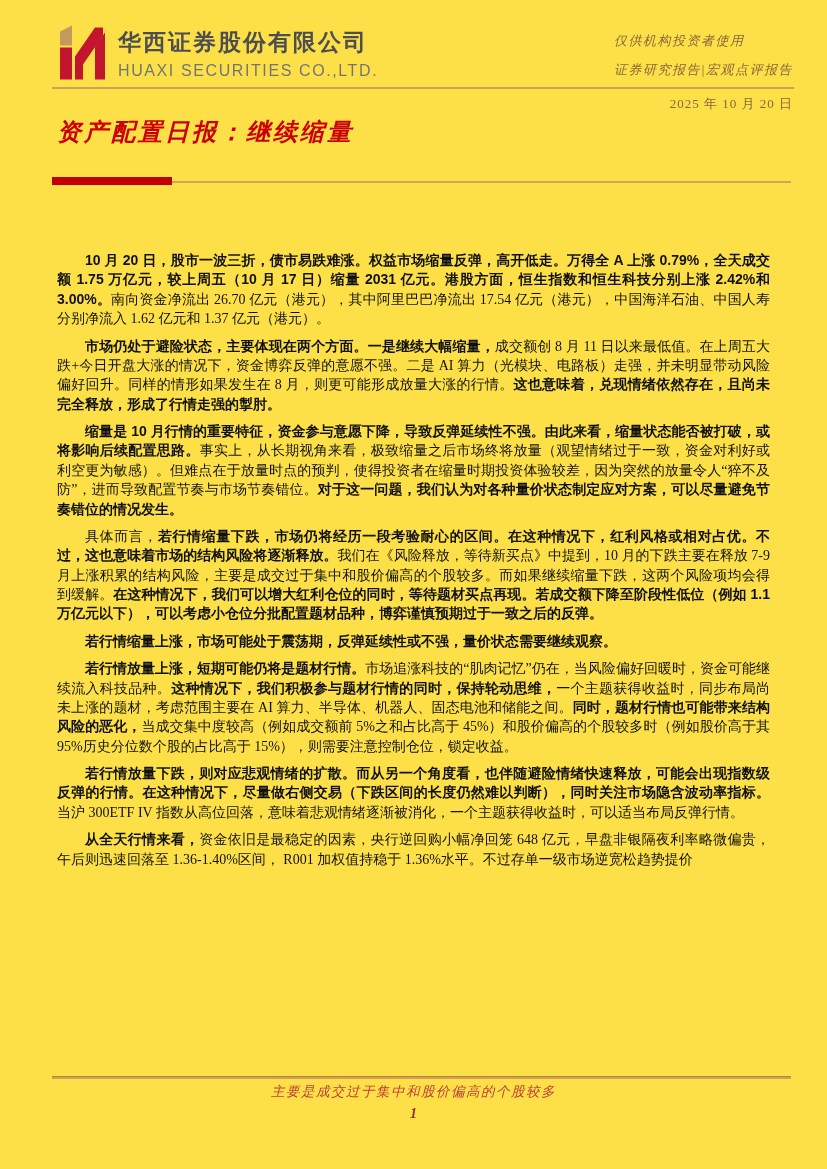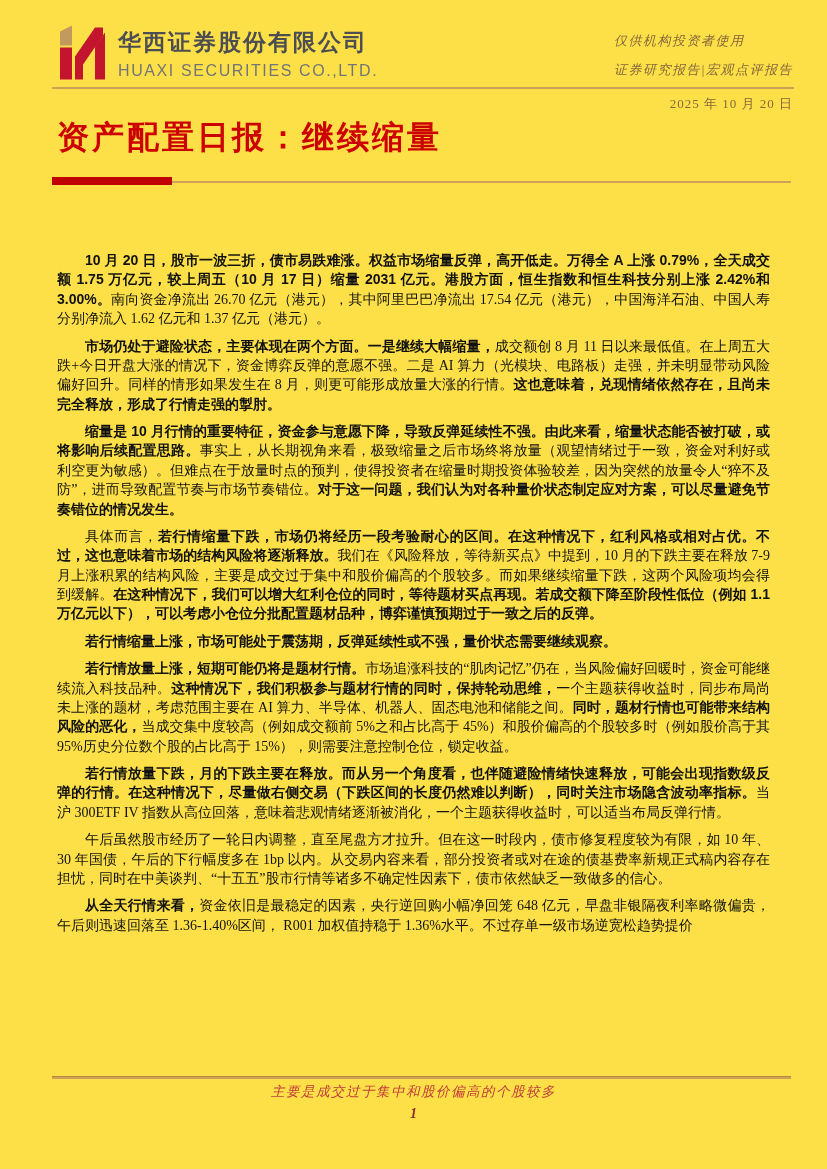--- a/index.html
+++ b/index.html
@@ -18,21 +18,21 @@
     font-size:16px; letter-spacing:1.6px; color:#737478; margin-top:4px; }
   .header-right { position:absolute; right:34px; top:32px; text-align:left;
     color:#86683c; font-style:italic; font-size:13px; letter-spacing:1.5px;margin-left:16px; }
   .header-right .line2 { margin-top:11px; }
   .header-rule { position:absolute; left:52px; right:33px; top:87px; height:2px;
     background:#c9a35b; }
   .report-date { position:absolute; right:34px; top:95px; text-align:center;
     color:#86683c; font-size:13px; letter-spacing:1px; }
   
   .report-title { position:absolute; left:57px; top:116px; color:#cc0000;
-    font-size:32px; font-weight:600; letter-spacing:3px; }
+    font-size:24px; font-weight:600; letter-spacing:3px;font-style:italic; }
   .title-underline-red { position:absolute; left:52px; top:177px; width:120px;
     height:8px; background:#c00000; }
   .title-underline-gold { position:absolute; left:172px; right:36px; top:181px;
     height:2px; background:#d2a157; }
   
   .report-body { position:absolute; left:57px; width:713px; top:216px;
     height:858px; overflow:hidden; color:#111111;margin-top:35px; }
   .report-body p { font-size:14px; line-height:1.385; text-align:justify;
     text-indent:2em; margin-bottom:8px;
     font-family:"Liberation Serif","DejaVu Serif",serif; }
@@ -78,22 +78,21 @@
   <div class="title-underline-red"></div>
   <div class="title-underline-gold"></div>
 
   <div class="report-body">
       <p><span class="b">10 月 20 日，股市一波三折，债市易跌难涨。权益市场缩量反弹，高开低走。万得全 A 上涨 0.79%，全天成交额 1.75 万亿元，较上周五（10 月 17 日）缩量 2031 亿元。港股方面，恒生指数和恒生科技分别上涨 2.42%和 3.00%。</span><span>南向资金净流出 26.70 亿元（港元），其中阿里巴巴净流出 17.54 亿元（港元），中国海洋石油、中国人寿分别净流入 1.62 亿元和 1.37 亿元（港元）。</span></p>
       <p><span class="b">市场仍处于避险状态，主要体现在两个方面。一是继续大幅缩量，</span><span>成交额创 8 月 11 日以来最低值。在上周五大跌+今日开盘大涨的情况下，资金博弈反弹的意愿不强。二是 AI 算力（光模块、电路板）走强，并未明显带动风险偏好回升。同样的情形如果发生在 8 月，则更可能形成放量大涨的行情。</span><span class="b">这也意味着，兑现情绪依然存在，且尚未完全释放，形成了行情走强的掣肘。</span></p>
       <p><span class="b">缩量是 10 月行情的重要特征，资金参与意愿下降，导致反弹延续性不强。由此来看，缩量状态能否被打破，或将影响后续配置思路。</span><span>事实上，从长期视角来看，极致缩量之后市场终将放量（观望情绪过于一致，资金对利好或利空更为敏感）。但难点在于放量时点的预判，使得投资者在缩量时期投资体验较差，因为突然的放量令人“猝不及防”，进而导致配置节奏与市场节奏错位。</span><span class="b">对于这一问题，我们认为对各种量价状态制定应对方案，可以尽量避免节奏错位的情况发生。</span></p>
       <p><span>具体而言，</span><span class="b">若行情缩量下跌，市场仍将经历一段考验耐心的区间。在这种情况下，红利风格或相对占优。不过，这也意味着市场的结构风险将逐渐释放。</span><span>我们在《风险释放，等待新买点》中提到，10 月的下跌主要在释放 7-9 月上涨积累的结构风险，主要是成交过于集中和股价偏高的个股较多。而如果继续缩量下跌，这两个风险项均会得到缓解。</span><span class="b">在这种情况下，我们可以增大红利仓位的同时，等待题材买点再现。若成交额下降至阶段性低位（例如 1.1 万亿元以下），可以考虑小仓位分批配置题材品种，博弈谨慎预期过于一致之后的反弹。</span></p>
       <p><span class="b">若行情缩量上涨，市场可能处于震荡期，反弹延续性或不强，量价状态需要继续观察。</span></p>
       <p><span class="b">若行情放量上涨，短期可能仍将是题材行情。</span><span>市场追涨科技的“肌肉记忆”仍在，当风险偏好回暖时，资金可能继续流入科技品种。</span><span class="b">这种情况下，我们积极参与题材行情的同时，保持轮动思维，</span><span>一个主题获得收益时，同步布局尚未上涨的题材，考虑范围主要在 AI 算力、半导体、机器人、固态电池和储能之间。</span><span class="b">同时，题材行情也可能带来结构风险的恶化，</span><span>当成交集中度较高（例如成交额前 5%之和占比高于 45%）和股价偏高的个股较多时（例如股价高于其 95%历史分位数个股的占比高于 15%），则需要注意控制仓位，锁定收益。</span></p>
-      <p><span class="b">若行情放量下跌，月的下跌主要在释放。而从另一个角度看，也伴随避险情绪快速释放，可能会出现指数级反弹的行情。在这种情况下，尽量做右侧交易（下跌区间的长度仍然难以判断），同时关注市场隐含波动率指标。</span><span>当沪 300ETF IV 指数从高位回落，意味着悲观情绪逐渐被消化，一个主题获得收益时，可以适当布局反弹行情。</span></p>
-      <p><span>午后虽然股市经历了一轮日内调整，直至尾盘方才拉升。但在这一时段内，债市修复程度较为有限，如 10 年、30 年国债，午后的下行幅度多在 1bp 以内。从交易内容来看，部分投资者或对在途的债基费率新规正式稿内容存在担忧，同时在中美谈判、“十五五”股市行情等诸多不确定性因素下，债市依然缺乏一致做多的信心。</span></p>
+      <p><span class="b">若行情放量下跌，则对应悲观情绪的扩散。而从另一个角度看，也伴随避险情绪快速释放，可能会出现指数级反弹的行情。在这种情况下，尽量做右侧交易（下跌区间的长度仍然难以判断），同时关注市场隐含波动率指标。</span><span>当沪 300ETF IV 指数从高位回落，意味着悲观情绪逐渐被消化，一个主题获得收益时，可以适当布局反弹行情。</span></p>
       <p><span class="b">从全天行情来看，</span><span>资金依旧是最稳定的因素，央行逆回购小幅净回笼 648 亿元，早盘非银隔夜利率略微偏贵，午后则迅速回落至 1.36-1.40%区间， R001 加权值持稳于 1.36%水平。不过存单一级市场逆宽松趋势提价</span></p>
     </div>
 
   <div class="footer-rule"></div>
   <div class="footer-disclaimer">主要是成交过于集中和股价偏高的个股较多</div>
   <div class="page-number">1</div>
 
 </div>
 
 </body></html>

